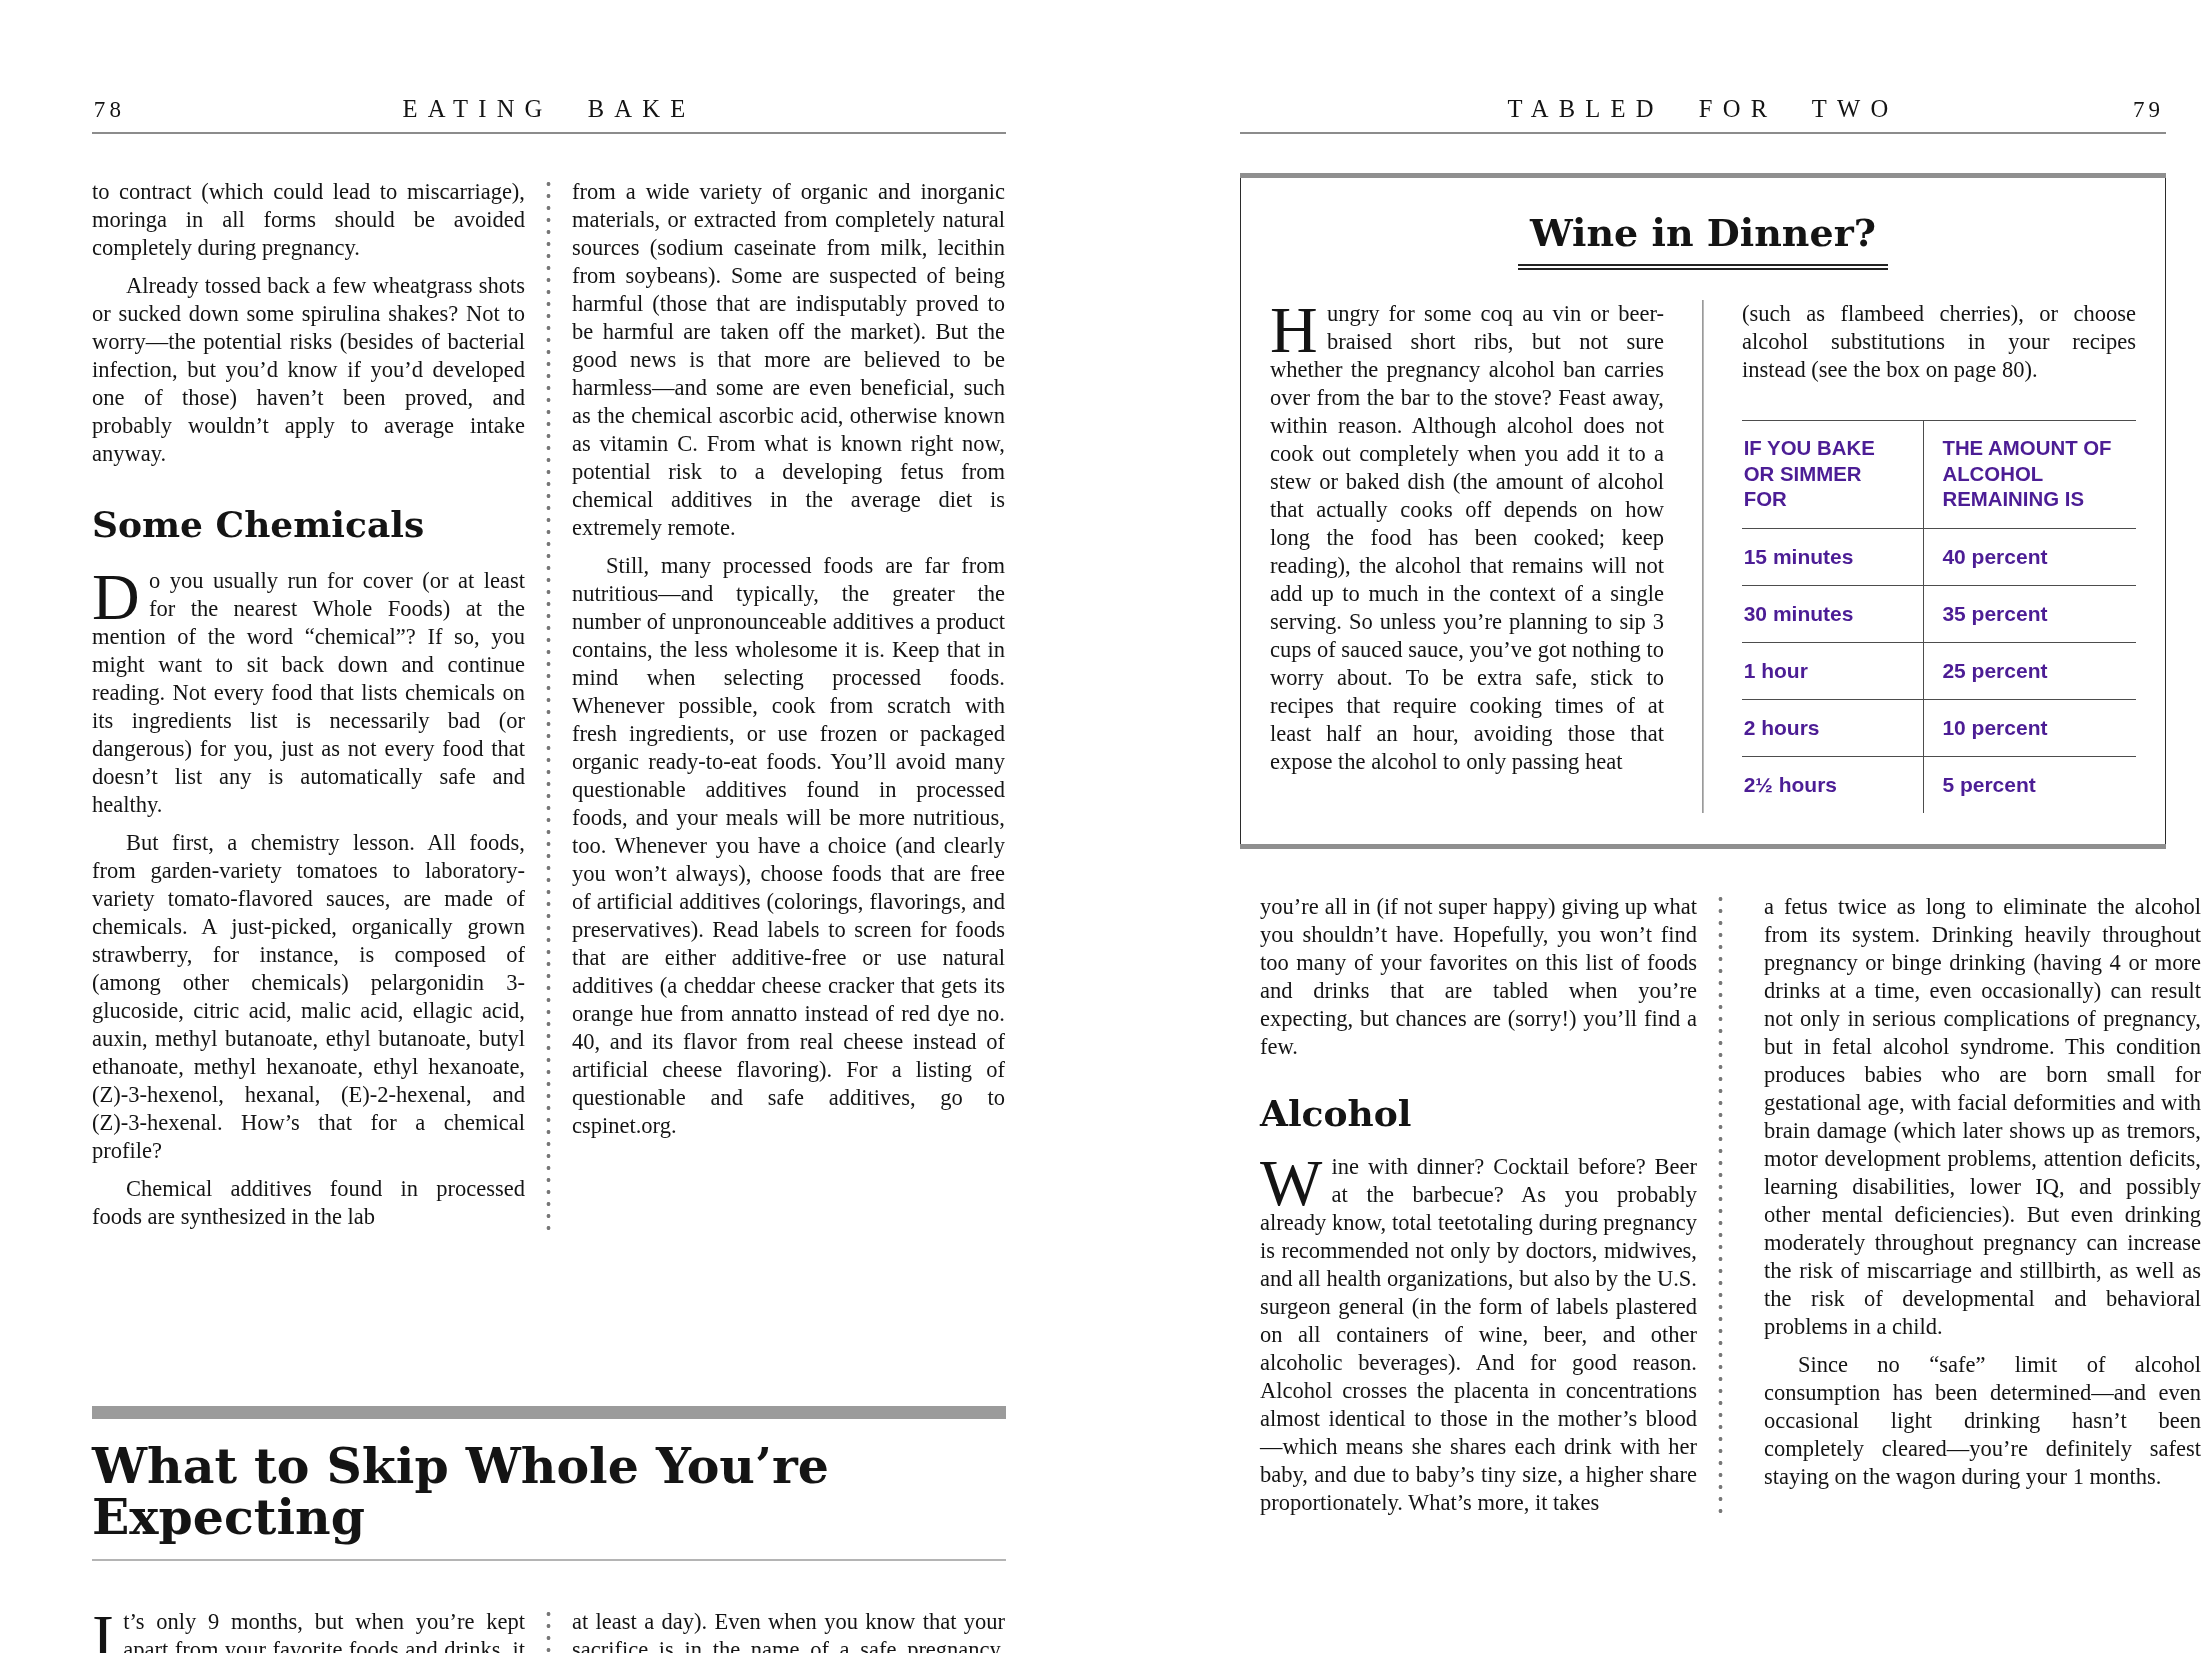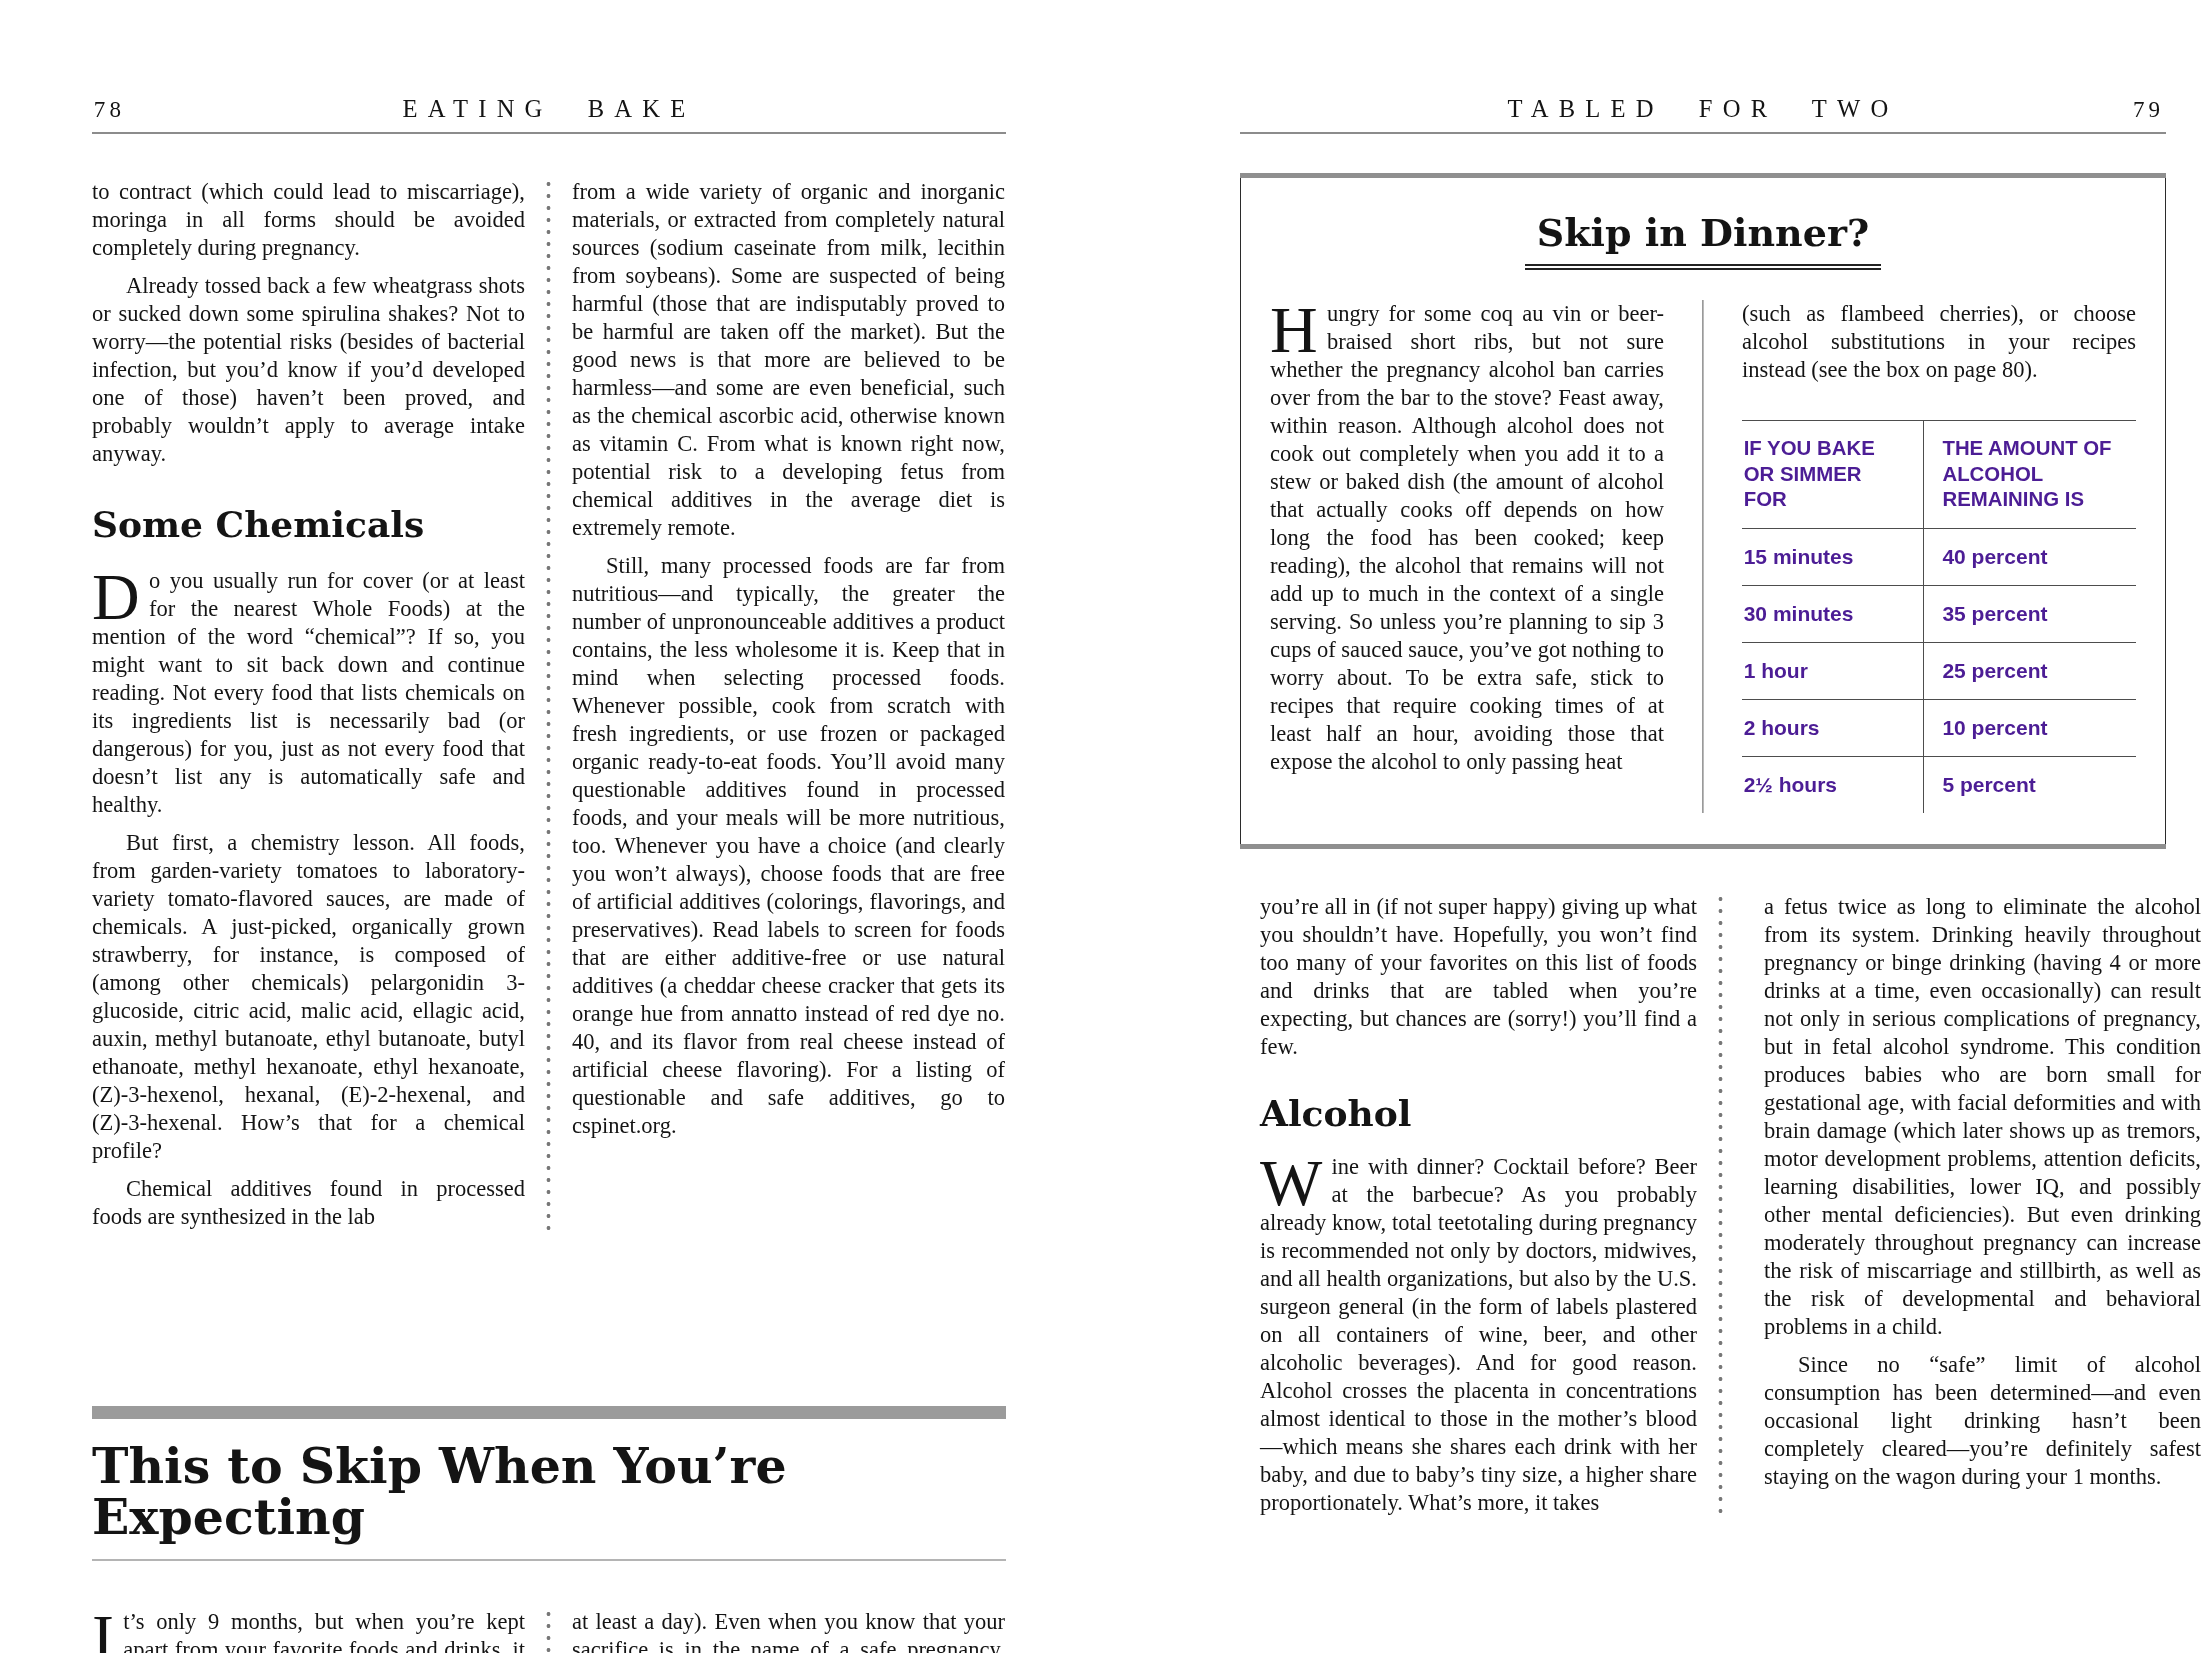--- a/index.html
+++ b/index.html
@@ -89,21 +89,21 @@
     </div>
     <div class="dot-divider"></div>
     <div class="textcol">
       <p>from a wide variety of organic and inorganic materials, or extracted from completely natural sources (sodium caseinate from milk, lecithin from soybeans). Some are suspected of being harmful (those that are indisputably proved to be harmful are taken off the market). But the good news is that more are believed to be harmless—and some are even beneficial, such as the chemical ascorbic acid, otherwise known as vitamin C. From what is known right now, potential risk to a developing fetus from chemical additives in the average diet is extremely remote.</p>
       <p class="ind">Still, many processed foods are far from nutritious—and typically, the greater the number of unpronounceable additives a product contains, the less wholesome it is. Keep that in mind when selecting processed foods. Whenever possible, cook from scratch with fresh ingredients, or use frozen or packaged organic ready-to-eat foods. You’ll avoid many questionable additives found in processed foods, and your meals will be more nutritious, too. Whenever you have a choice (and clearly you won’t always), choose foods that are free of artificial additives (colorings, flavorings, and preservatives). Read labels to screen for foods that are either additive-free or use natural additives (a cheddar cheese cracker that gets its orange hue from annatto instead of red dye no. 40, and its flavor from real cheese instead of artificial cheese flavoring). For a listing of questionable and safe additives, go to cspinet.org.</p>
     </div>
   </div>
 
   <div class="feature">
     <div class="feature-bar"></div>
-    <h1 class="feature-head">This to Skip When You’re Expecting</h1>
+    <h1 class="feature-head">What to Skip Whole You’re Expecting</h1>
     <div class="feature-rule"></div>
     <div class="cols">
       <div class="textcol">
         <p><span class="dropcap">I</span><span>t’s only 9 months, but when you’re kept apart from your favorite foods and drinks, it can seem like forever (and</span></p>
       </div>
       <div class="dot-divider"></div>
       <div class="textcol">
         <p>at least a day). Even when you know that your sacrifice is in the name of a safe pregnancy, played extra safe. Even when</p>
       </div>
     </div>
@@ -112,21 +112,21 @@
 
 <section class="page" id="page-right">
   <header class="running-head">
     <span class="rh-title">TABLED FOR TWO</span>
     <span class="rh-num">79</span>
   </header>
 
   <div class="box">
     <div class="box-inner">
       <div class="box-title-row">
-        <span class="box-title">Skip in Dinner?</span>
+        <span class="box-title">Wine in Dinner?</span>
       </div>
       <div class="box-cols">
         <div class="box-col">
           <p><span class="dropcap">H</span><span>ungry for some coq au vin or beer-braised short ribs, but not sure whether the pregnancy alcohol ban carries over from the bar to the stove? Feast away, within reason. Although alcohol does not cook out completely when you add it to a stew or baked dish (the amount of alcohol that actually cooks off depends on how long the food has been cooked; keep reading), the alcohol that remains will not add up to much in the context of a single serving. So unless you’re planning to sip 3 cups of sauced sauce, you’ve got nothing to worry about. To be extra safe, stick to recipes that require cooking times of at least half an hour, avoiding those that expose the alcohol to only passing heat</span></p>
         </div>
         <div class="solid-divider"></div>
         <div class="box-col">
           <p>(such as flambeed cherries), or choose alcohol substitutions in your recipes instead (see the box on page 80).</p>
           <table class="alc-table">
             <thead>

